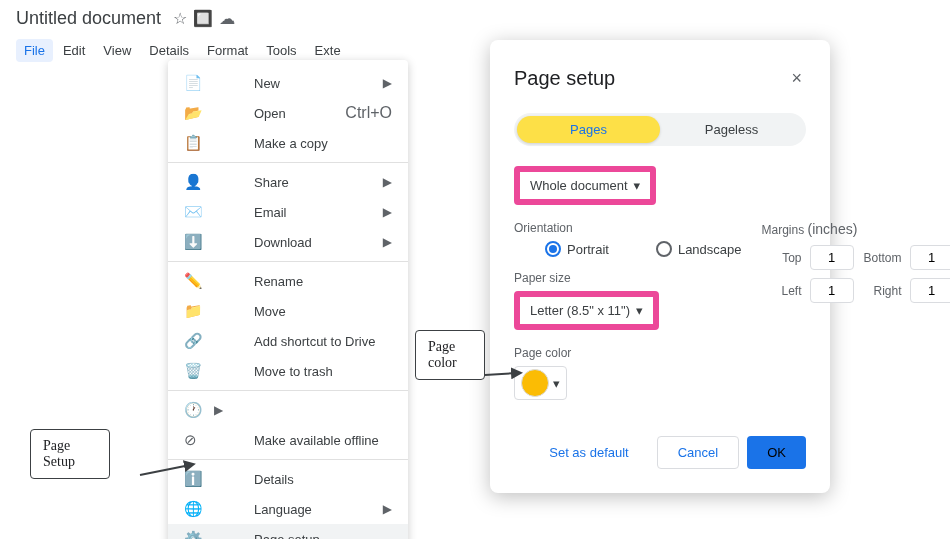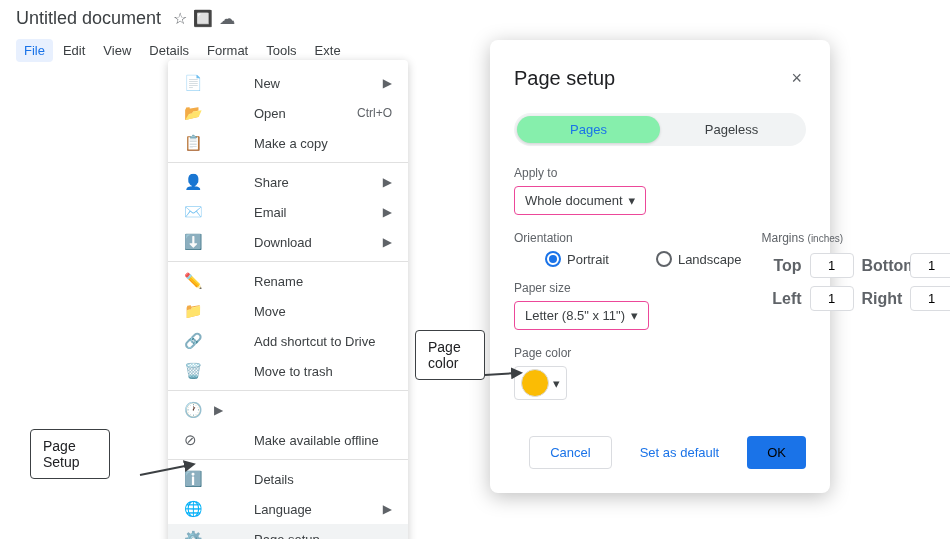--- a/index.html
+++ b/index.html
@@ -86,21 +86,21 @@
       font-size: 15px;
       color: #5f6368;
       flex-shrink: 0;
     }
     .dropdown-item .item-label {
       flex: 1;
       margin-left: 40px;
     }
     .dropdown-item .shortcut {
       color: #5f6368;
-      font-size: 12px;
+      font-size: 16px;
     }
     .dropdown-item .arrow {
       color: #5f6368;
       font-size: 12px;
     }
     .dropdown-item.highlighted {
       background: #f1f3f4;
     }
     .dialog {
       position: absolute;
@@ -146,36 +146,36 @@
     .tab {
       flex: 1;
       text-align: center;
       padding: 6px 12px;
       border-radius: 20px;
       cursor: pointer;
       font-size: 13px;
       color: #3c4043;
     }
     .tab.active {
-      background: #86efac;
+      background: #fde047;
       color: #1a73e8;
       box-shadow: 0 1px 3px rgba(0,0,0,0.15);
     }
 
     
     .form-section {
       margin-bottom: 16px;
     }
     .form-label {
       font-size: 12px;
       color: #5f6368;
       margin-bottom: 6px;
     }
     .dropdown-select {
-      border: 1px solid #ec4899;
+      border: 6px solid #ec4899;
       border-radius: 4px;
       padding: 6px 10px;
       font-size: 13px;
       color: #3c4043;
       cursor: pointer;
       display: inline-flex;
       align-items: center;
       gap: 6px;
     }
 
@@ -224,25 +224,24 @@
       display: grid;
       grid-template-columns: 1fr 1fr;
       gap: 8px;
     }
     .margin-row {
       display: flex;
       align-items: center;
       gap: 8px;
     }
     .margin-label {
-      font-size: 16px;
+      font-size: 12px;
       color: #5f6368;
       width: 40px;
       text-align: right;
-      font-weight: bold;
     }
     .margin-input {
       width: 44px;
       border: 1px solid #dadce0;
       border-radius: 4px;
       padding: 4px 6px;
       font-size: 13px;
       text-align: center;
     }
     .margins-title {
@@ -306,20 +305,21 @@
     .callout {
       position: absolute;
       background: #fff;
       border: 1.5px solid #3c4043;
       border-radius: 4px;
       padding: 8px 12px;
       font-size: 14px;
       font-weight: 500;
       color: #202124;
       z-index: 300;
+      font-family: Liberation Serif, serif;
     }
     .callout-page-setup {
       left: 30px;
       bottom: 60px;
       width: 80px;
     }
     .callout-page-color {
       left: 415px;
       top: 330px;
       width: 70px;
@@ -435,21 +435,20 @@
     <span class="dialog-title">Page setup</span>
     <button class="close-btn">×</button>
   </div>
 
   <div class="tab-bar">
     <div class="tab active">Pages</div>
     <div class="tab">Pageless</div>
   </div>
 
   <div class="form-section">
-    <div class="form-label">Apply to</div>
     <div class="dropdown-select">
       <span>Whole document</span>
       <span>▾</span>
     </div>
   </div>
 
   <div class="two-col">
     <div class="col-left">
       <div class="form-label">Orientation</div>
       <div class="orientation-options">
@@ -476,21 +475,21 @@
         <div class="color-dropdown">
           <div class="color-swatch"></div>
           <span>▾</span>
         </div>
       </div>
     </div>
 
     <div class="col-right">
       <div class="margins-title">
         <span>Margins</span>
-        <span style="font-size:10px; color:#5f6368;">(inches)</span>
+        <span style="font-size:14px; color:#5f6368;">(inches)</span>
       </div>
       <div class="margins-grid">
         <div class="margin-row">
           <span class="margin-label">Top</span>
           <input class="margin-input" type="text" value="1" style="">
         </div>
         <div class="margin-row">
           <span class="margin-label">Bottom</span>
           <input class="margin-input" type="text" value="1" style="">
         </div>
@@ -500,22 +499,22 @@
         </div>
         <div class="margin-row">
           <span class="margin-label">Right</span>
           <input class="margin-input" type="text" value="1" style="">
         </div>
       </div>
     </div>
   </div>
 
   <div class="dialog-footer">
+    <button class="btn btn-text">Set as default</button>
     <button class="btn btn-default">Cancel</button>
-    <button class="btn btn-text">Set as default</button>
     <button class="btn btn-primary">OK</button>
   </div>
 </div>
 
 <div class="callout callout-page-setup">
   Page<br>Setup
 </div>
 
 <svg style="position:absolute; top:0; left:0; width:950px; height:539px; z-index:297; pointer-events:none;">
 

